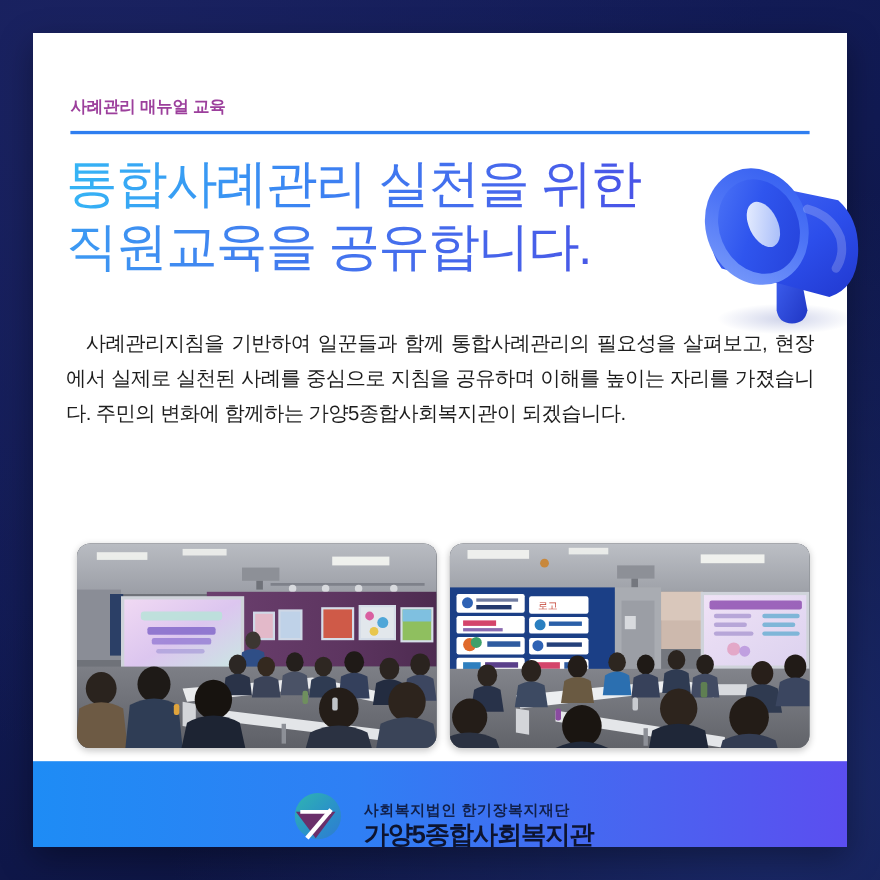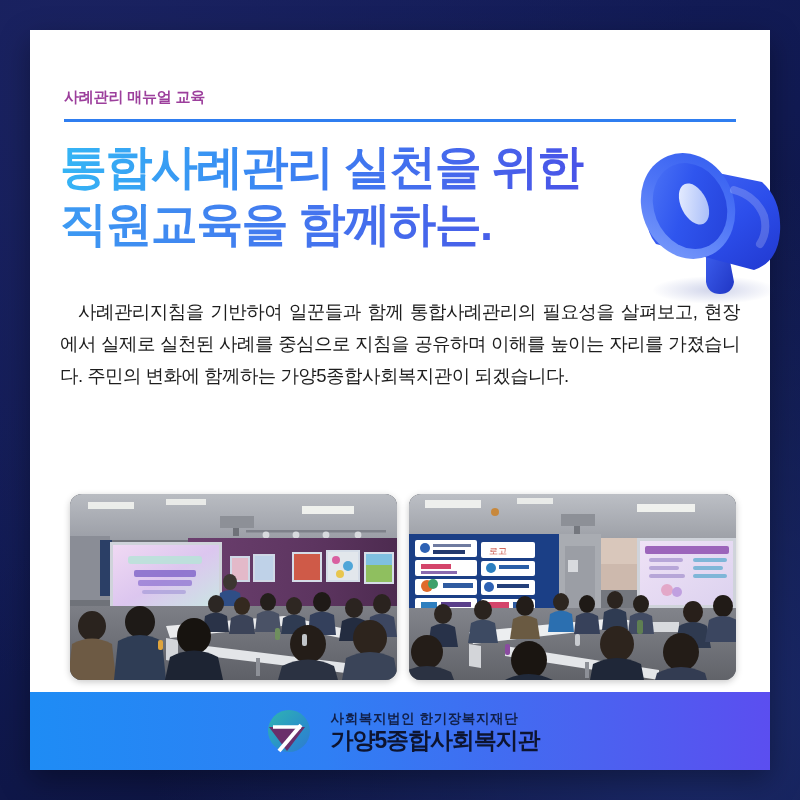--- a/index.html
+++ b/index.html
@@ -74,21 +74,21 @@
 
   
   .headline {
     position: absolute;
     left: 30px;
     top: 92px;
     width: 600px;
   }
   .headline-line {
     font-size: 47px;
-    font-weight: bold;
+    font-weight: normal;
     line-height: 1.22;
     letter-spacing: -1.6px;
     white-space: nowrap;
     background: linear-gradient(100deg, #35b6f5 0%, #3b82f2 38%, #4766ec 68%, #4a46e4 100%);
     -webkit-background-clip: text;
     background-clip: text;
     color: transparent;
     -webkit-text-fill-color: transparent;
   }
   .headline-line.l2 {
@@ -149,21 +149,21 @@
 
   
   .footer {
     position: absolute;
     left: 0;
     bottom: 0;
     width: 740px;
     height: 78px;
     background: linear-gradient(90deg, #1e8cf5 0%, #2f7ff4 40%, #4a63f0 75%, #5b4ef0 100%);
     display: flex;
-    align-items: center;
+    align-items: flex-end;
     justify-content: center;
     gap: 14px;
   }
   .footer-logo { width: 56px; height: 56px; flex: 0 0 auto; }
   .footer-text { display: flex; flex-direction: column; align-items: flex-start; }
   .org-sub {
     font-size: 13.5px;
     font-weight: bold;
     color: #11204a;
     letter-spacing: 0.6px;
@@ -190,21 +190,21 @@
       <polygon fill="#ffffff" points="0,18 0,9 10,0 20,9 30,0 40,9 50,0 60,9 70,0 80,9 90,0 100,9 110,0 120,9 130,0 140,9 150,0 160,9 170,0 180,9 190,0 200,9 210,0 220,9 230,0 240,9 250,0 260,9 270,0 280,9 290,0 300,9 310,0 320,9 330,0 340,9 350,0 360,9 370,0 380,9 390,0 400,9 410,0 420,9 430,0 440,9 450,0 460,9 470,0 480,9 490,0 500,9 510,0 520,9 530,0 540,9 550,0 560,9 570,0 580,9 590,0 600,9 610,0 620,9 630,0 640,9 650,0 660,9 670,0 680,9 690,0 700,9 710,0 720,9 730,0 740,9 740,18"></polygon>
     </svg>
 
     <div class="card-body">
 
       <div class="eyebrow">사례관리 매뉴얼 교육</div>
       <div class="rule"></div>
 
       <div class="headline">
         <div class="headline-line l1">통합사례관리 실천을 위한</div>
-        <div class="headline-line l2">직원교육을 함께하는.</div>
+        <div class="headline-line l2">직원교육을 공유합니다.</div>
       </div>
 
       <svg class="megaphone" viewBox="0 0 180 180">
         <defs>
           <linearGradient id="mgCone" x1="0" y1="0" x2="1" y2="1">
             <stop offset="0%" stop-color="#4f77f7"></stop>
             <stop offset="45%" stop-color="#2f55ee"></stop>
             <stop offset="100%" stop-color="#2440d8"></stop>
           </linearGradient>
           <linearGradient id="mgBody" x1="0" y1="0" x2="1" y2="1">

